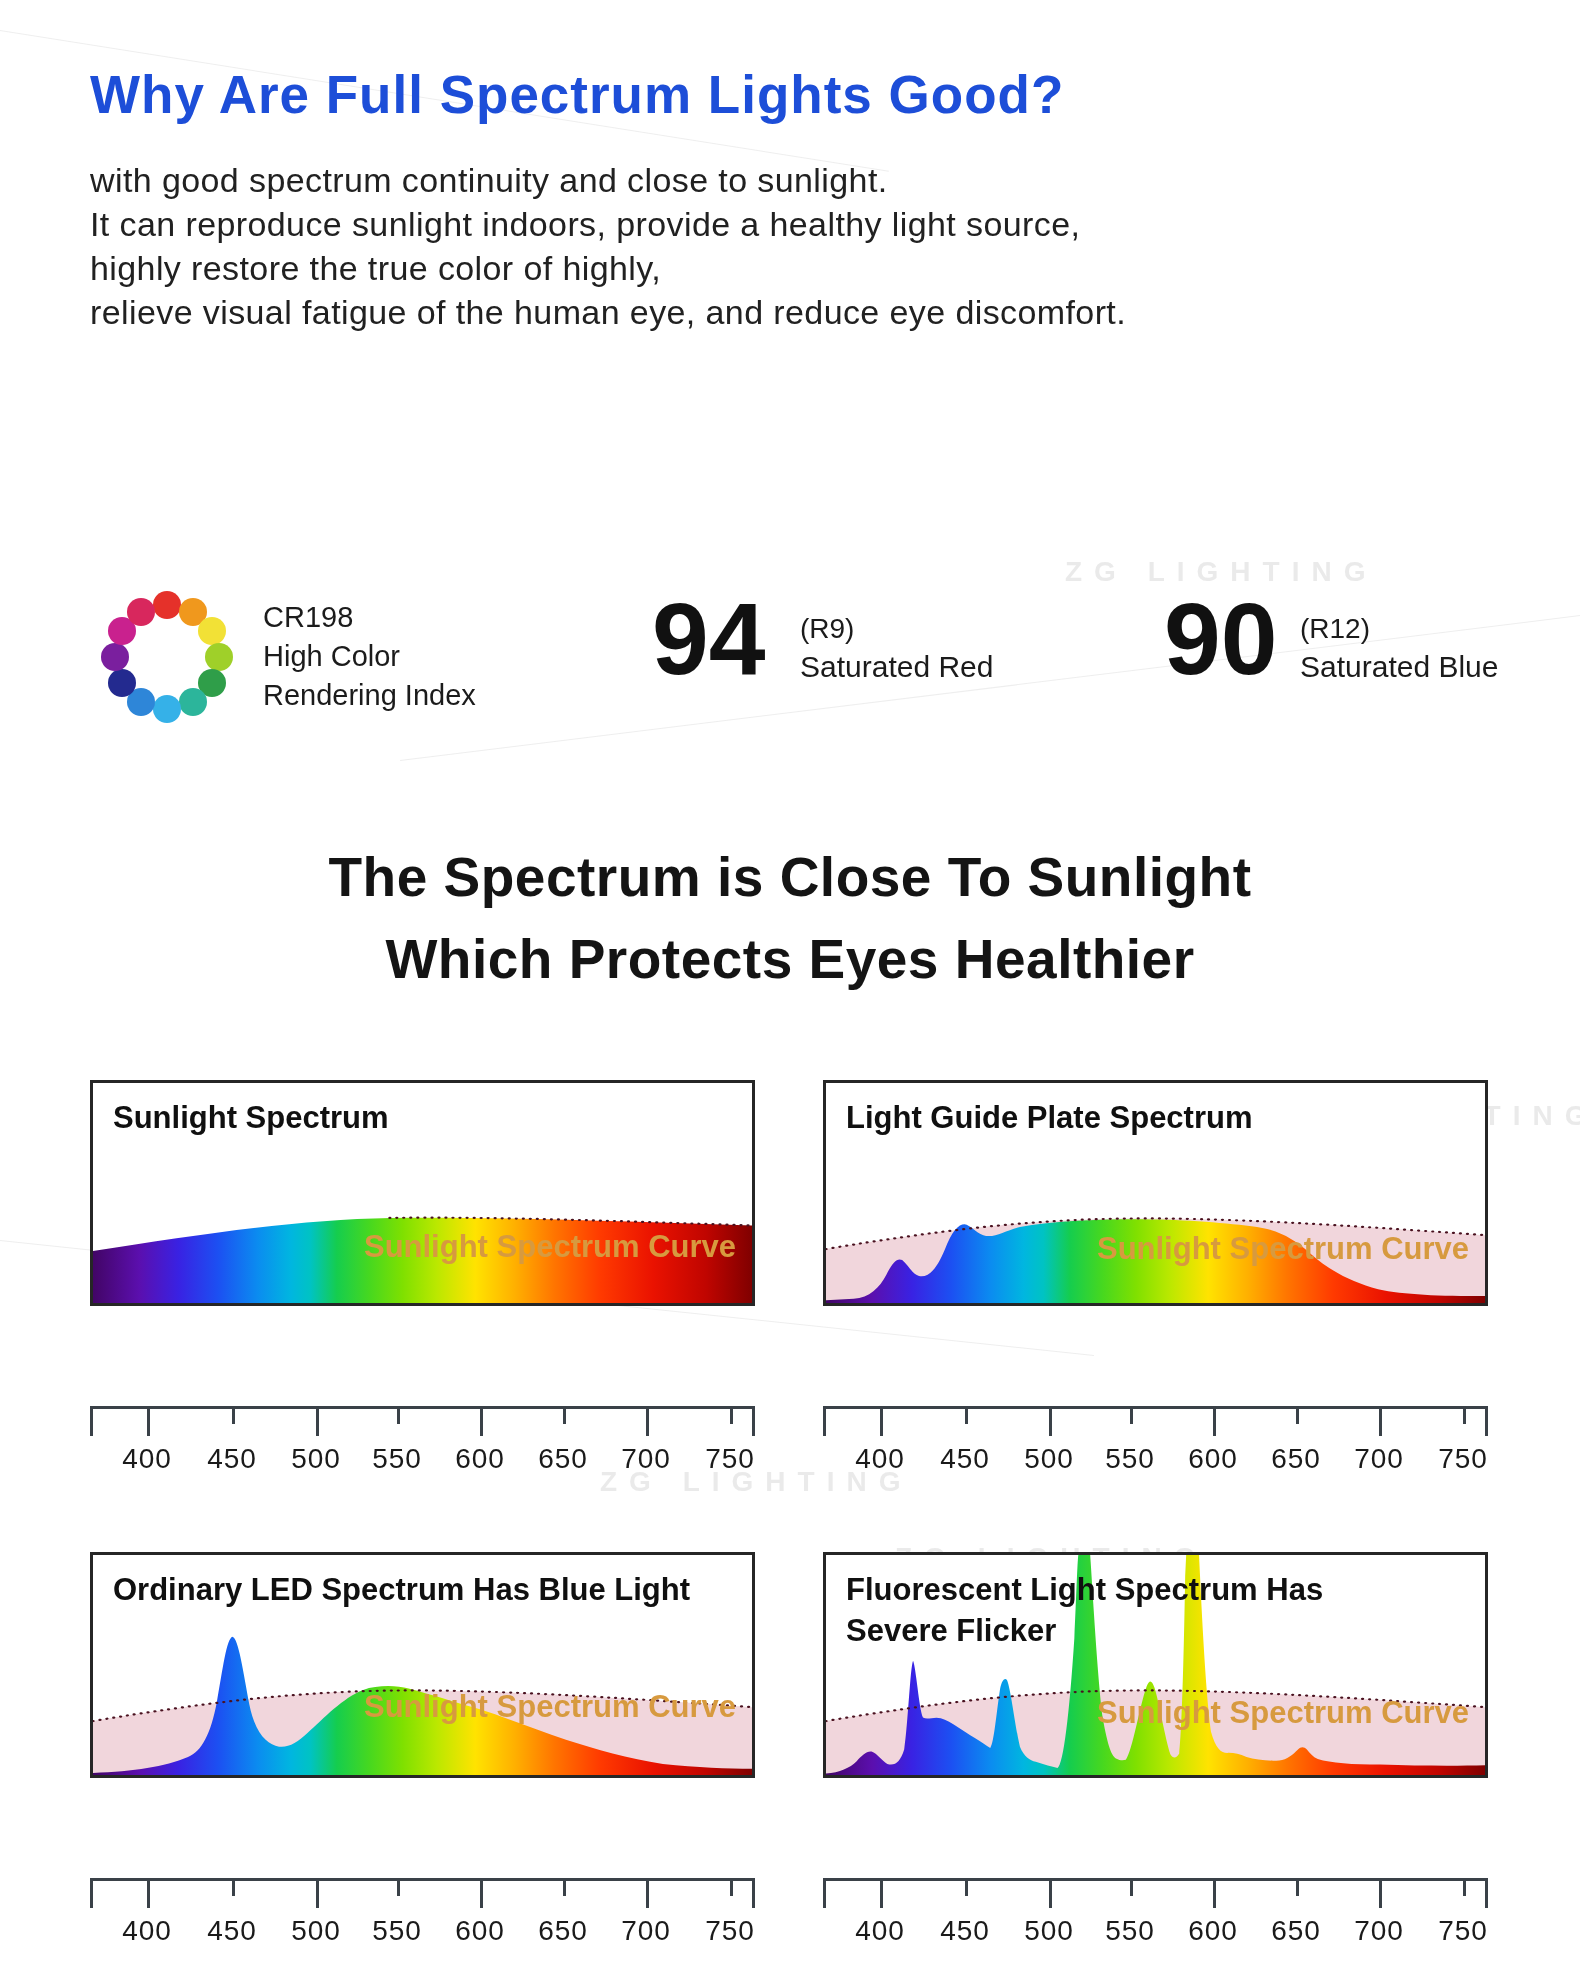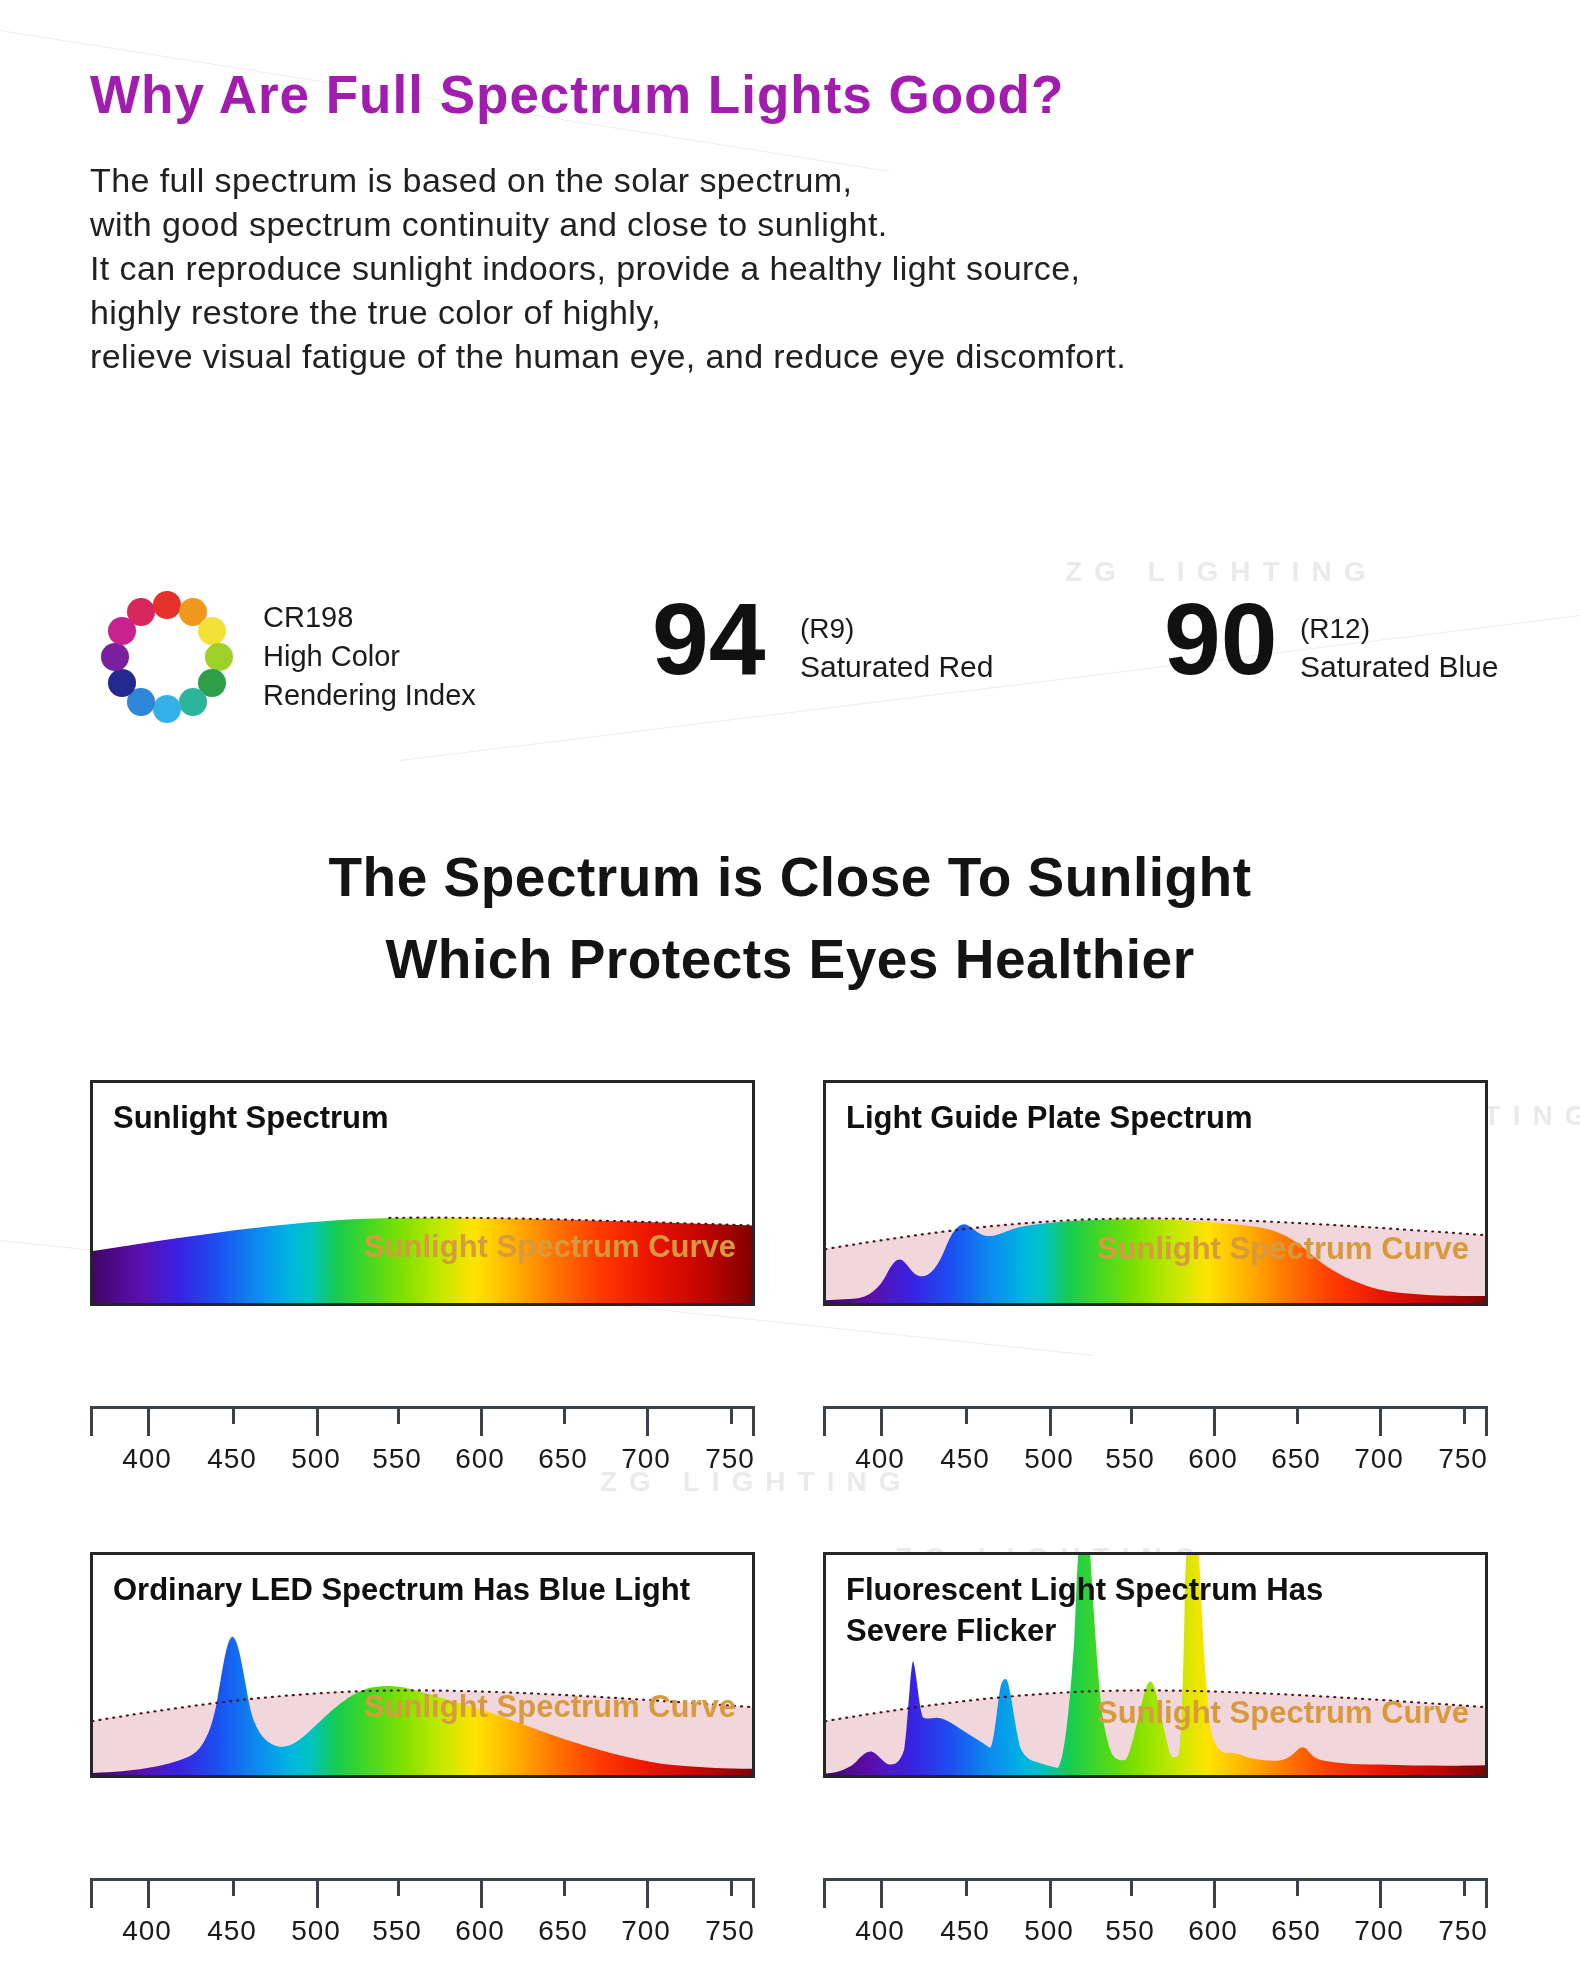--- a/index.html
+++ b/index.html
@@ -2,21 +2,21 @@
 <html><head>
 <meta charset="utf-8">
 <style>
   html,body{margin:0;padding:0;background:#fff;}
   .page{position:relative;width:1580px;height:1975px;background:#ffffff;overflow:hidden;
         font-family:"Liberation Sans",sans-serif;color:#1c1c1c;}
   .wm-line{position:absolute;height:1px;background:rgba(205,205,205,.35);transform-origin:0 0;}
   .wm{position:absolute;color:rgba(185,185,185,.30);font-weight:bold;font-size:28px;
       letter-spacing:12px;white-space:nowrap;}
   .h1{position:absolute;left:90px;top:64px;font-size:53px;font-weight:600;letter-spacing:1px;
-      color:#a21caf;}
+      color:#1d4ed8;}
   .intro{position:absolute;left:90px;top:158px;font-size:34px;line-height:44px;font-weight:400;
          color:#212121;letter-spacing:.4px;}
   .cri-wheel{position:absolute;left:92px;top:582px;width:150px;height:150px;}
   .cri-text{position:absolute;left:263px;top:598px;font-size:29px;line-height:39px;font-weight:500;color:#1b1b1b;}
   .bignum{position:absolute;top:588px;font-size:102px;font-weight:600;line-height:1;color:#111;}
   .num-94{left:652px;} .num-90{left:1164px;}
   .numcap{position:absolute;font-size:28px;font-weight:500;color:#1b1b1b;line-height:38px;}
   .cap-r9{left:800px;top:610px;} .cap-r12{left:1300px;top:610px;}
   .headline{position:absolute;left:0;top:836px;width:1580px;text-align:center;font-size:55px;
             line-height:82px;font-weight:600;color:#141414;letter-spacing:.5px;}
@@ -47,21 +47,20 @@
   <div class="wm-line" style="left:400px;top:760px;width:1200px;transform:rotate(-7deg);"></div>
   <div class="wm-line" style="left:0;top:1240px;width:1100px;transform:rotate(6deg);"></div>
   <div class="wm" style="left:1065px;top:556px;">ZG LIGHTING</div>
   <div class="wm" style="left:150px;top:1196px;">ZG LIGHTING</div>
   <div class="wm" style="left:600px;top:1466px;">ZG LIGHTING</div>
   <div class="wm" style="left:895px;top:1542px;">ZG LIGHTING</div>
   <div class="wm" style="left:1286px;top:1100px;">ZG LIGHTING</div>
 
   <div class="h1">Why Are Full Spectrum Lights Good?</div>
   <div class="intro">
-    <div>The full spectrum is based on the solar spectrum,</div>
     <div>with good spectrum continuity and close to sunlight.</div>
     <div>It can reproduce sunlight indoors, provide a healthy light source,</div>
     <div>highly restore the true color of highly,</div>
     <div>relieve visual fatigue of the human eye, and reduce eye discomfort.</div>
   </div>
 
   <div class="cri-wheel">
     <svg viewBox="0 0 150 150" id="wheel-svg">
         <circle cx="75.0" cy="23.0" r="14" fill="#e5312a"></circle>
         <circle cx="101.0" cy="30.0" r="14" fill="#f0981d"></circle>

